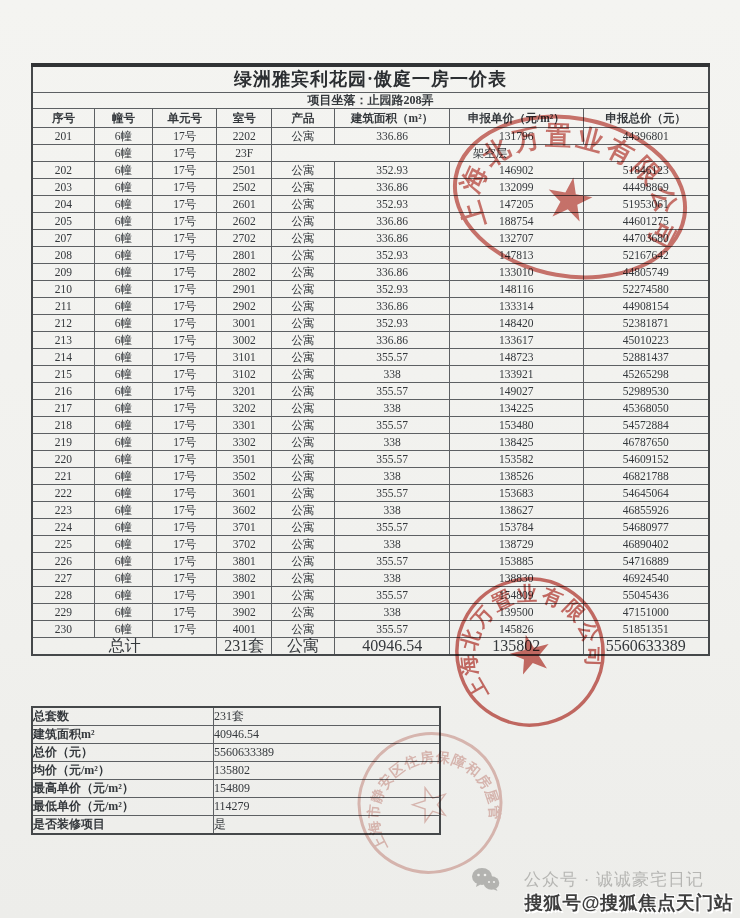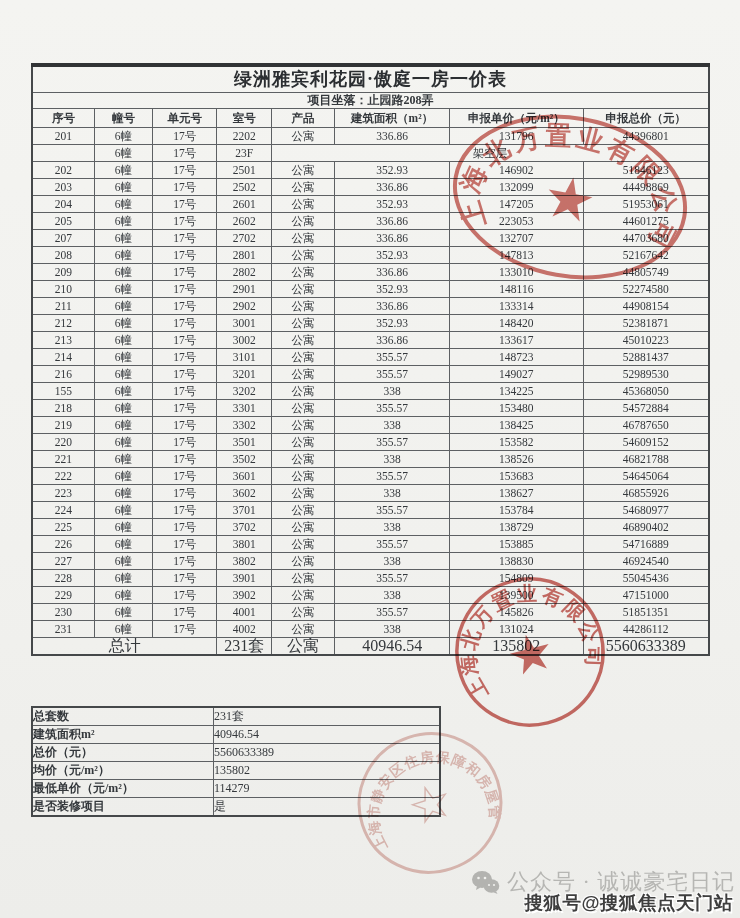--- a/index.html
+++ b/index.html
@@ -34,23 +34,23 @@
     border:1px solid #5d6063;padding:0;text-align:left;
     font-size:12px;height:17px;line-height:17px;color:#34383c;
     white-space:nowrap;overflow:hidden;
   }
   table.summary td.lbl{font-weight:bold;}
   
   .stamp{position:absolute;mix-blend-mode:multiply;pointer-events:none;}
   .stamp text{font-family:"DejaVu Sans","Liberation Sans",sans-serif;}
   
   .footer-pub{
-    position:absolute;left:471px;top:867px;display:flex;align-items:center;gap:7px;
-    color:#b6b6b3;font-size:22px;letter-spacing:1px;
-    font-family:Liberation Serif, serif;
+    position:absolute;left:471px;top:867px;display:flex;align-items:center;gap:24px;
+    color:#b6b6b3;font-size:17px;letter-spacing:1px;
+    font-family:Liberation Sans, sans-serif;
   }
   .watermark{
     position:absolute;right:7px;top:890px;
     font-size:18.5px;font-weight:bold;color:#3e3e3e;letter-spacing:.5px;
     font-family:"Liberation Sans","DejaVu Sans",sans-serif;
     text-shadow:1.5px 1.5px 0 #ffffff,-1px -1px 0 #fafafa,1px -1px 0 #ffffff,-1px 1px 0 #ffffff;
   }
 </style>
 </head>
 <body>
@@ -132,21 +132,21 @@
         <td>147205</td>
         <td>51953061</td>
       </tr>
         <tr>
         <td>205</td>
         <td>6幢</td>
         <td>17号</td>
         <td>2602</td>
         <td>公寓</td>
         <td>336.86</td>
-        <td>223053</td>
+        <td>188754</td>
         <td>44601275</td>
       </tr>
         <tr>
         <td>207</td>
         <td>6幢</td>
         <td>17号</td>
         <td>2702</td>
         <td>公寓</td>
         <td>336.86</td>
         <td>132707</td>
@@ -216,31 +216,41 @@
         <td>214</td>
         <td>6幢</td>
         <td>17号</td>
         <td>3101</td>
         <td>公寓</td>
         <td>355.57</td>
         <td>148723</td>
         <td>52881437</td>
       </tr>
         <tr>
+        <td>215</td>
+        <td>6幢</td>
+        <td>17号</td>
+        <td>3102</td>
+        <td>公寓</td>
+        <td>338</td>
+        <td>133921</td>
+        <td>45265298</td>
+      </tr>
+        <tr>
         <td>216</td>
         <td>6幢</td>
         <td>17号</td>
         <td>3201</td>
         <td>公寓</td>
         <td>355.57</td>
         <td>149027</td>
         <td>52989530</td>
       </tr>
         <tr>
-        <td>155</td>
+        <td>217</td>
         <td>6幢</td>
         <td>17号</td>
         <td>3202</td>
         <td>公寓</td>
         <td>338</td>
         <td>134225</td>
         <td>45368050</td>
       </tr>
         <tr>
         <td>218</td>
@@ -364,30 +374,20 @@
       </tr>
         <tr>
         <td>230</td>
         <td>6幢</td>
         <td>17号</td>
         <td>4001</td>
         <td>公寓</td>
         <td>355.57</td>
         <td>145826</td>
         <td>51851351</td>
-      </tr>
-        <tr>
-        <td>231</td>
-        <td>6幢</td>
-        <td>17号</td>
-        <td>4002</td>
-        <td>公寓</td>
-        <td>338</td>
-        <td>131024</td>
-        <td>44286112</td>
       </tr>
       <tr class="total-row">
         <td colspan="3">总计</td>
         <td>231套</td>
         <td>公寓</td>
         <td>40946.54</td>
         <td>135802</td>
         <td>5560633389</td>
       </tr>
     </tbody>
@@ -407,20 +407,24 @@
         <td class="lbl">建筑面积m²</td>
         <td>40946.54</td>
       </tr>
         <tr>
         <td class="lbl">总价（元）</td>
         <td>5560633389</td>
       </tr>
         <tr>
         <td class="lbl">均价（元/m²）</td>
         <td>135802</td>
+      </tr>
+        <tr>
+        <td class="lbl">最高单价（元/m²）</td>
+        <td>154809</td>
       </tr>
         <tr>
         <td class="lbl">最低单价（元/m²）</td>
         <td>114279</td>
       </tr>
         <tr>
         <td class="lbl">是否装修项目</td>
         <td>是</td>
       </tr>
     </tbody>

